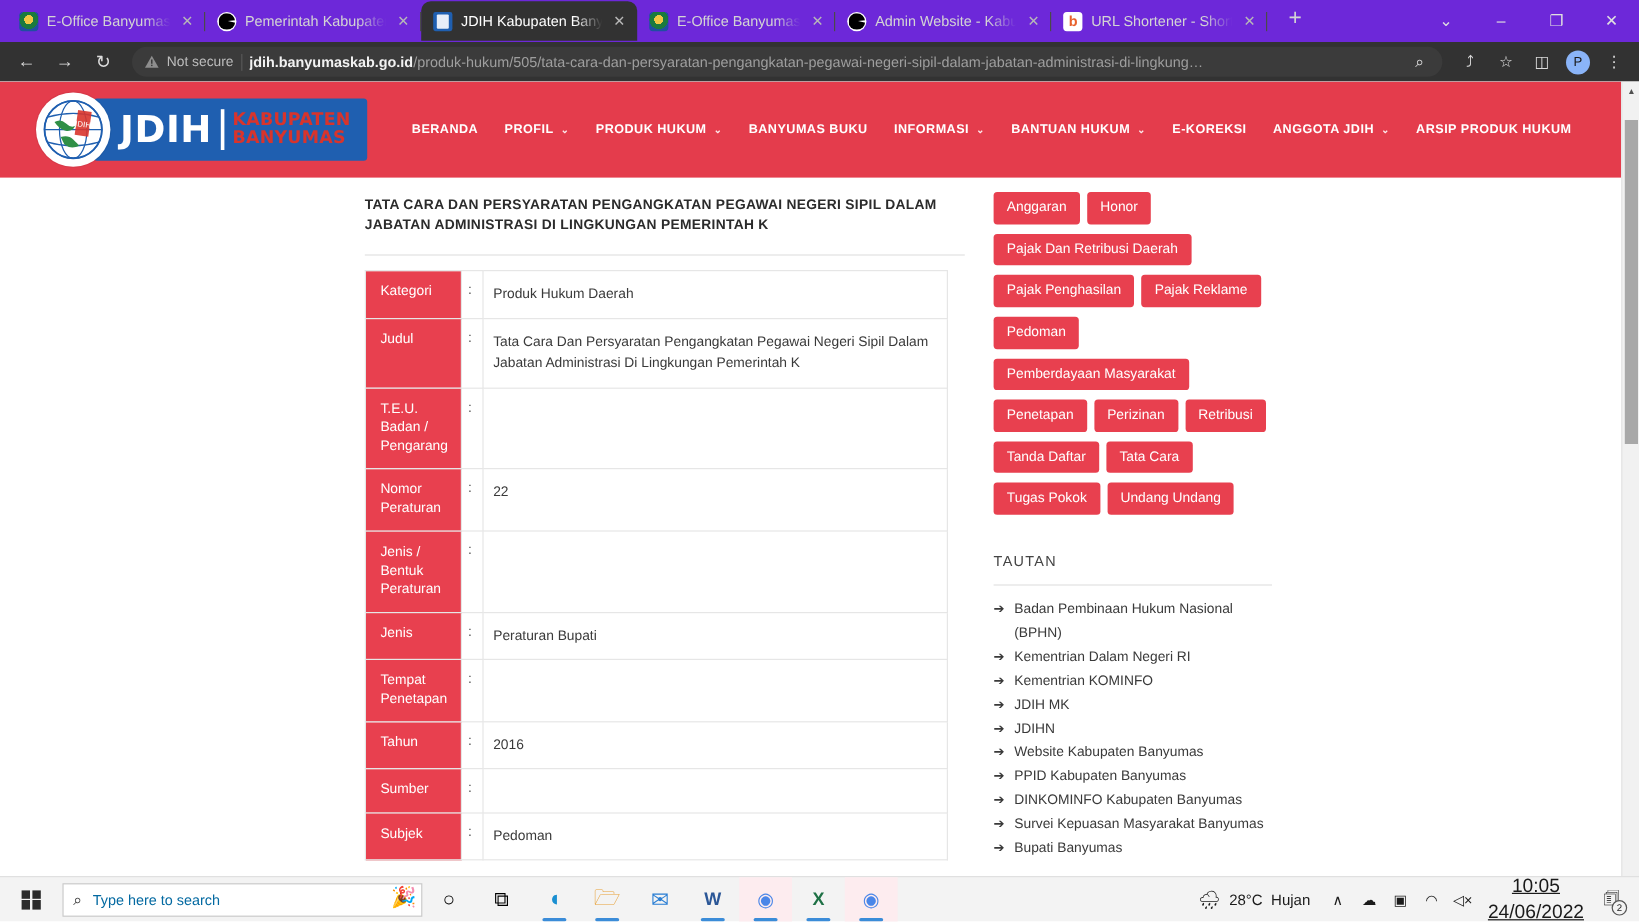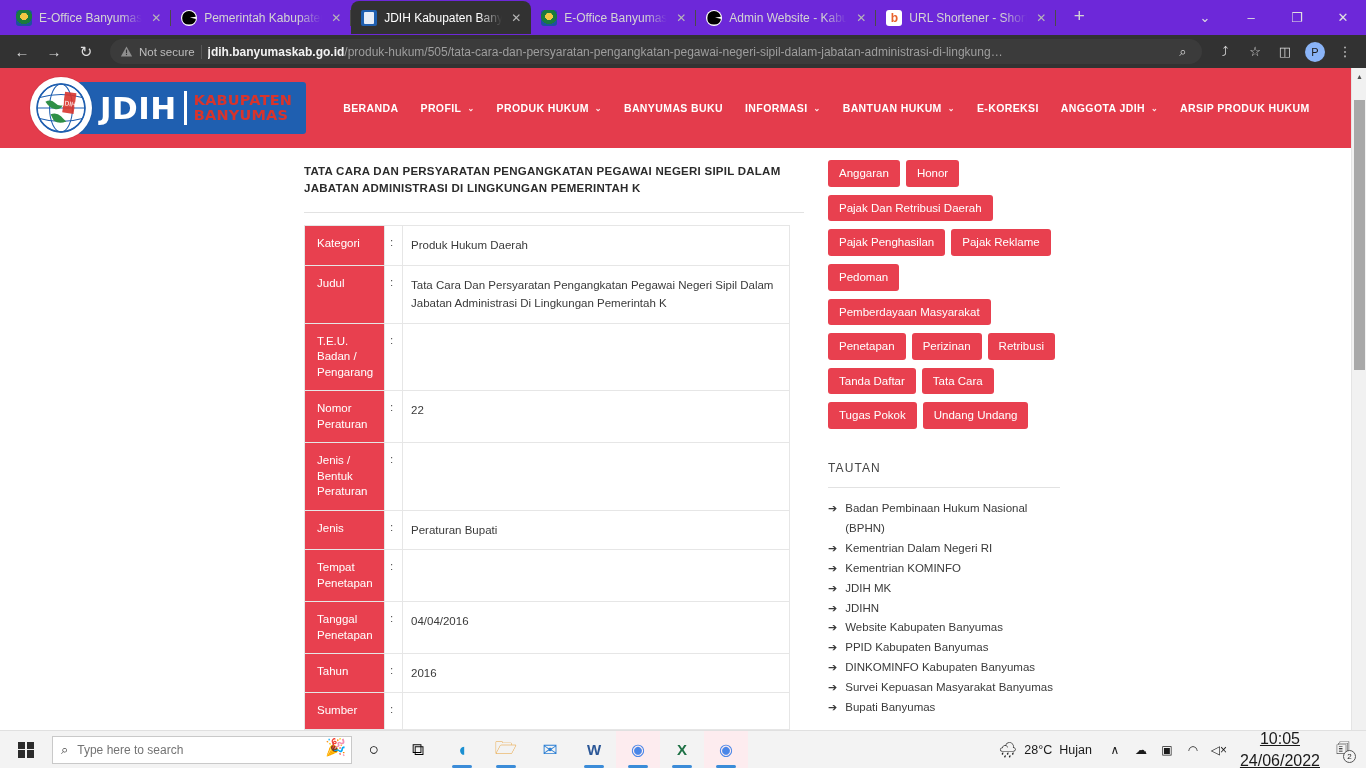--- a/index.html
+++ b/index.html
@@ -199,21 +199,21 @@
     border-top: 1px solid #e0e0e0;
   }
   .start { width: 44px; height: 38px; display: flex; align-items: center; justify-content: center; cursor: pointer; }
   .winlogo { width: 16px; height: 16px; display: grid; grid-template-columns: 1fr 1fr; grid-template-rows: 1fr 1fr; gap: 1.6px; }
   .winlogo span { background: #2b2b2b; display: block; }
   .searchbox {
     width: 300px; height: 28px; background: #ffffff; border: 1px solid #c9c9c9;
     display: flex; align-items: center; gap: 9px; padding: 0 8px; margin-left: 4px; cursor: text; position: relative;
   }
   .searchbox .mag { font-size: 13px; color: #3a3a3a; }
-  .searchbox .ph { font-size: 12px; color: #737373; }
+  .searchbox .ph { font-size: 12px; color: #0369a1; }
   .tb-deco { position: absolute; right: 4px; top: 2px; font-size: 17px; line-height: 1; }
   .tbicon { width: 44px; height: 38px; display: flex; align-items: center; justify-content: center; cursor: pointer; position: relative; font-size: 17px; }
   .tbicon.running::after { content: ""; position: absolute; bottom: 1px; left: 12px; width: 20px; height: 3px; background: #3b8cd8; border-radius: 2px; }
   .tbicon.hl { background: #fdecef; }
   .tray { margin-left: auto; display: flex; align-items: center; gap: 0; padding-right: 4px; }
   .weather { display: flex; align-items: center; gap: 7px; padding: 0 10px; font-size: 12.5px; color: #1a1a1a; cursor: pointer; }
   .tray-ic { width: 26px; height: 38px; display: flex; align-items: center; justify-content: center; font-size: 12px; color: #1a1a1a; cursor: pointer; }
   .clock { text-align: center; font-size: 16px; color: #1a1a1a; line-height: 1.35; padding: 0 8px; cursor: pointer; text-decoration: underline; }
   .notif { width: 30px; height: 38px; display: flex; align-items: center; justify-content: center; position: relative; cursor: pointer; }
   .notif .badge {
@@ -409,25 +409,20 @@
             <td class="label">Jenis</td>
             <td class="colon">:</td>
             <td class="value">Peraturan Bupati</td>
           </tr>
           <tr>
             <td class="label">Tempat Penetapan</td>
             <td class="colon">:</td>
             <td class="value"></td>
           </tr>
           <tr>
-            <td class="label">Tanggal Penetapan</td>
-            <td class="colon">:</td>
-            <td class="value">04/04/2016</td>
-          </tr>
-          <tr>
             <td class="label">Tahun</td>
             <td class="colon">:</td>
             <td class="value">2016</td>
           </tr>
           <tr>
             <td class="label">Sumber</td>
             <td class="colon">:</td>
             <td class="value"></td>
           </tr>
           <tr>

